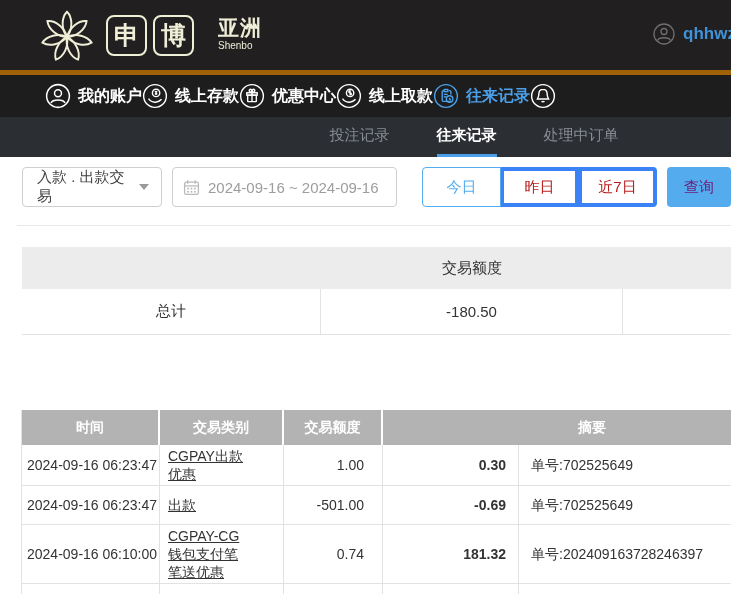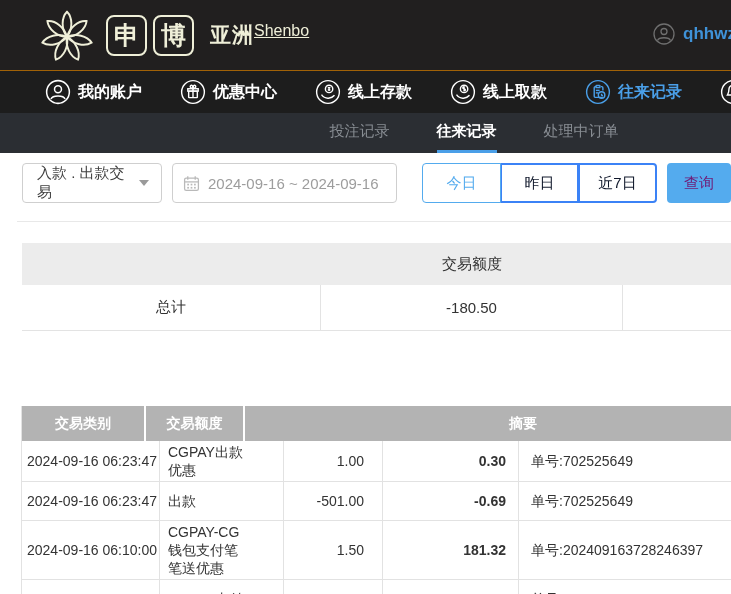--- a/index.html
+++ b/index.html
@@ -5,49 +5,49 @@
   html,body{margin:0;padding:0;}
   body{font-family:"Liberation Sans","DejaVu Sans",sans-serif;}
   .screen{position:relative;width:731px;height:594px;overflow:hidden;background:#fff;}
 
   
   .top-header{position:relative;height:70px;background:#211f1f;display:flex;align-items:center;}
   .brand{display:flex;align-items:center;margin-left:36px;}
   .flower{width:62px;height:62px;margin-right:8px;}
   .brand-box{width:37px;height:37px;border:2px solid #efefd8;border-radius:8px;color:#efefd8;
     font-size:25px;font-weight:bold;display:flex;align-items:center;justify-content:center;margin-right:6px;}
-  .brand-region{display:flex;flex-direction:row;color:#efefd8;margin-left:10px;}
+  .brand-region{display:flex;flex-direction:column;color:#efefd8;margin-left:18px;}
   .brand-region .cn{font-size:21px;font-weight:bold;letter-spacing:1px;line-height:22px;}
-  .brand-region .en{font-size:16px;line-height:14px;text-decoration:underline;}
+  .brand-region .en{font-size:10px;line-height:14px;}
   .user-box{position:absolute;left:653px;top:23px;display:flex;align-items:center;white-space:nowrap;}
   .user-box .uname{color:#3f92d8;font-size:17px;font-weight:bold;margin-left:8px;}
 
   
-  .main-nav{height:42px;background:#1d1d1d;border-top:1px solid #a16207;display:flex;align-items:center;
-    padding-left:45px;gap:38px;white-space:nowrap;}
+  .main-nav{height:42px;background:#1d1d1d;border-top:5px solid #a16207;display:flex;align-items:center;
+    padding-left:45px;white-space:nowrap;}
   .nav-item{display:flex;align-items:center;gap:7px;color:#ffffff;font-size:16px;font-weight:bold;cursor:pointer;flex:none;}
   .nav-item.active{color:#4a9fe8;}
   .nav-item svg{display:block;}
 
   
   .sub-tabs{height:40px;background:#2b2e33;display:flex;padding-left:200px;justify-content:center;gap:30px;}
   .sub-tab{height:37px;display:flex;align-items:center;font-size:15px;color:#888d93;
     border-bottom:3px solid transparent;cursor:pointer;margin-left:17px;}
   .sub-tab.active{color:#ffffff;font-weight:bold;border-bottom-color:#4a9fe8;}
 
   
   .filter-row{display:flex;margin:10px 0 0 22px;gap:10px;}
   .select-box{width:140px;height:40px;box-sizing:border-box;border:1px solid #cfcfcf;border-radius:4px;
     display:flex;align-items:center;justify-content:space-between;padding:0 12px 0 14px;font-size:15px;color:#404040;cursor:pointer;}
   .caret-down{width:0;height:0;border-left:5px solid transparent;border-right:5px solid transparent;border-top:6px solid #9a9a9a;}
   .date-box{width:225px;height:40px;box-sizing:border-box;border:1px solid #cfcfcf;border-radius:4px;
     display:flex;align-items:center;padding:0 10px;font-size:15px;color:#9d9d9d;cursor:pointer;}
   .date-box svg{margin-right:8px;flex:none;}
   .quick-group{display:flex;}
-  .qbtn{width:79px;height:40px;box-sizing:border-box;border:2px solid #3b82f6;background:#fff;color:#0f172a;
+  .qbtn{width:79px;height:40px;box-sizing:border-box;border:4px solid #3b82f6;background:#fff;color:#b91c1c;
     font-size:15px;display:flex;align-items:center;justify-content:center;cursor:pointer;margin-left:-1px;}
   .qbtn:first-child{border-radius:4px 0 0 4px;margin-left:15px;}
   .qbtn:last-child{border-radius:0 4px 4px 0;}
   .qbtn.active{border:1px solid #54abee;color:#54abee;z-index:1;border-radius:4px 0 0 4px;}
   .search-btn{width:64px;height:40px;border:none;background:#54abee;color:#701a75;font-size:15px;
     border-radius:4px;display:flex;align-items:center;justify-content:center;cursor:pointer;}
 
   .divider{margin:18px 0 0 17px;width:900px;border-top:1px solid #e8e8e8;}
 
   
@@ -67,21 +67,21 @@
   .dt-head .cell:last-child{border-right:none;}
   .dt-row{display:flex;min-height:38px;border-bottom:1px solid #e2e2e2;}
   .dt-row .cell{display:flex;align-items:center;box-sizing:border-box;border-right:1px solid #e2e2e2;padding:2px 0;line-height:18px;}
   .dt-row .cell:last-child{border-right:none;}
   .c-time{width:138px;}
   .c-type{width:124px;}
   .c-amount{width:99px;}
   .c-balance{width:136px;}
   .c-memo{flex:1;}
   .dt-row .c-time{padding-left:5px;}
-  .dt-row .c-type{padding-left:8px;padding-right:32px;}
+  .dt-row .c-type{padding-left:8px;padding-right:32px;text-decoration:underline;}
   .dt-row .c-amount{justify-content:flex-end;padding-right:18px;}
   .dt-row .c-balance{justify-content:flex-end;padding-right:12px;font-weight:bold;}
   .dt-row .c-memo{padding-left:12px;}
 </style>
 </head>
 <body>
 
 <div class="screen">
 
   <div class="top-header">
@@ -124,39 +124,39 @@
             <circle cx="12" cy="9.5" r="3.2"></circle>
           <path d="M5.5 18.5 C7 14.8,17 14.8,18.5 18.5"></path>
         </g>
       </svg>
       <span>我的账户</span>
     </div>
     <div class="nav-item">
       <svg width="26" height="26" viewBox="0 0 24 24">
         <g stroke="currentColor" fill="none" stroke-width="1.3">
           <circle cx="12" cy="12" r="10.5"></circle>
+          <circle cx="13" cy="9.2" r="3.4"></circle>
+          <path d="M11.8 8 h2.4 M11.8 10 h2.4 M13 8 v3"></path>
+          <path d="M6 14.5 q2.5 3.5 6.5 3.2 q3.5 -0.3 5.5 -2.7"></path>
+        </g>
+      </svg>
+      <span>线上存款</span>
+    </div>
+    <div class="nav-item">
+      <svg width="26" height="26" viewBox="0 0 24 24">
+        <g stroke="currentColor" fill="none" stroke-width="1.3">
+          <circle cx="12" cy="12" r="10.5"></circle>
           <rect x="8" y="11.2" width="8" height="6" rx="0.5"></rect>
           <rect x="7.2" y="9" width="9.6" height="2.2"></rect>
           <line x1="12" y1="9" x2="12" y2="17.2"></line>
           <path d="M12 8.8 C9.5 8.8,8.5 6.3,10.5 5.8 C12 5.5,12 8.8,12 8.8 Z"></path>
           <path d="M12 8.8 C14.5 8.8,15.5 6.3,13.5 5.8 C12 5.5,12 8.8,12 8.8 Z"></path>
         </g>
       </svg>
       <span>优惠中心</span>
-    </div>
-    <div class="nav-item">
-      <svg width="26" height="26" viewBox="0 0 24 24">
-        <g stroke="currentColor" fill="none" stroke-width="1.3">
-          <circle cx="12" cy="12" r="10.5"></circle>
-          <circle cx="13" cy="9.2" r="3.4"></circle>
-          <path d="M11.8 8 h2.4 M11.8 10 h2.4 M13 8 v3"></path>
-          <path d="M6 14.5 q2.5 3.5 6.5 3.2 q3.5 -0.3 5.5 -2.7"></path>
-        </g>
-      </svg>
-      <span>线上存款</span>
     </div>
     <div class="nav-item">
       <svg width="26" height="26" viewBox="0 0 24 24">
         <g stroke="currentColor" fill="none" stroke-width="1.3">
           <circle cx="12" cy="12" r="10.5"></circle>
           <circle cx="13" cy="9.2" r="3.4"></circle>
           <path d="M13 7.2 c-1.6 0,-1.6 1.9,0 1.9 c1.6 0,1.6 1.9,0 1.9 M13 6.8 v4.8"></path>
           <path d="M6 14.5 q2.5 3.5 6.5 3.2 q3.5 -0.3 5.5 -2.7"></path>
         </g>
       </svg>
@@ -236,20 +236,21 @@
     </div>
     <div class="sum-body">
       <div class="sum-c1">总计</div>
       <div class="sum-c2">-180.50</div>
       <div class="sum-c3"></div>
     </div>
   </div>
 
   <div class="data-table">
     <div class="dt-head">
+      <div class="cell c-time">时间</div>
       <div class="cell c-type">交易类别</div>
       <div class="cell c-amount">交易额度</div>
       <div class="cell c-memo">摘要</div>
     </div>
 
     <div class="dt-row">
       <div class="cell c-time">2024-09-16 06:23:47</div>
       <div class="cell c-type">CGPAY出款优惠</div>
       <div class="cell c-amount">1.00</div>
       <div class="cell c-balance">0.30</div>
@@ -260,21 +261,21 @@
       <div class="cell c-time">2024-09-16 06:23:47</div>
       <div class="cell c-type">出款</div>
       <div class="cell c-amount">-501.00</div>
       <div class="cell c-balance">-0.69</div>
       <div class="cell c-memo">单号:702525649</div>
     </div>
 
     <div class="dt-row">
       <div class="cell c-time">2024-09-16 06:10:00</div>
       <div class="cell c-type">CGPAY-CG钱包支付笔笔送优惠</div>
-      <div class="cell c-amount">1.50</div>
+      <div class="cell c-amount">0.74</div>
       <div class="cell c-balance">181.32</div>
       <div class="cell c-memo">单号:202409163728246397</div>
     </div>
 
     <div class="dt-row">
       <div class="cell c-time">2024-09-16 06:10:00</div>
       <div class="cell c-type">CGPAY支付</div>
       <div class="cell c-amount">300.00</div>
       <div class="cell c-balance">319.30</div>
       <div class="cell c-memo">单号:202409163728246397</div>

